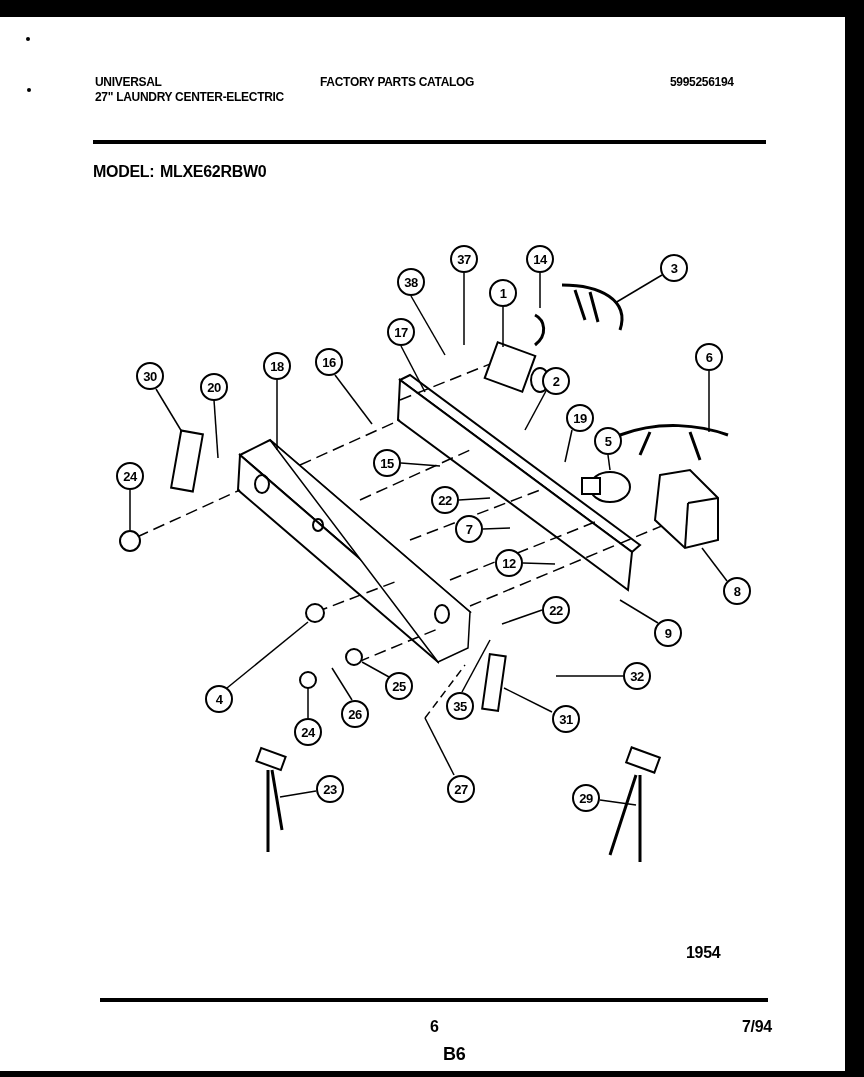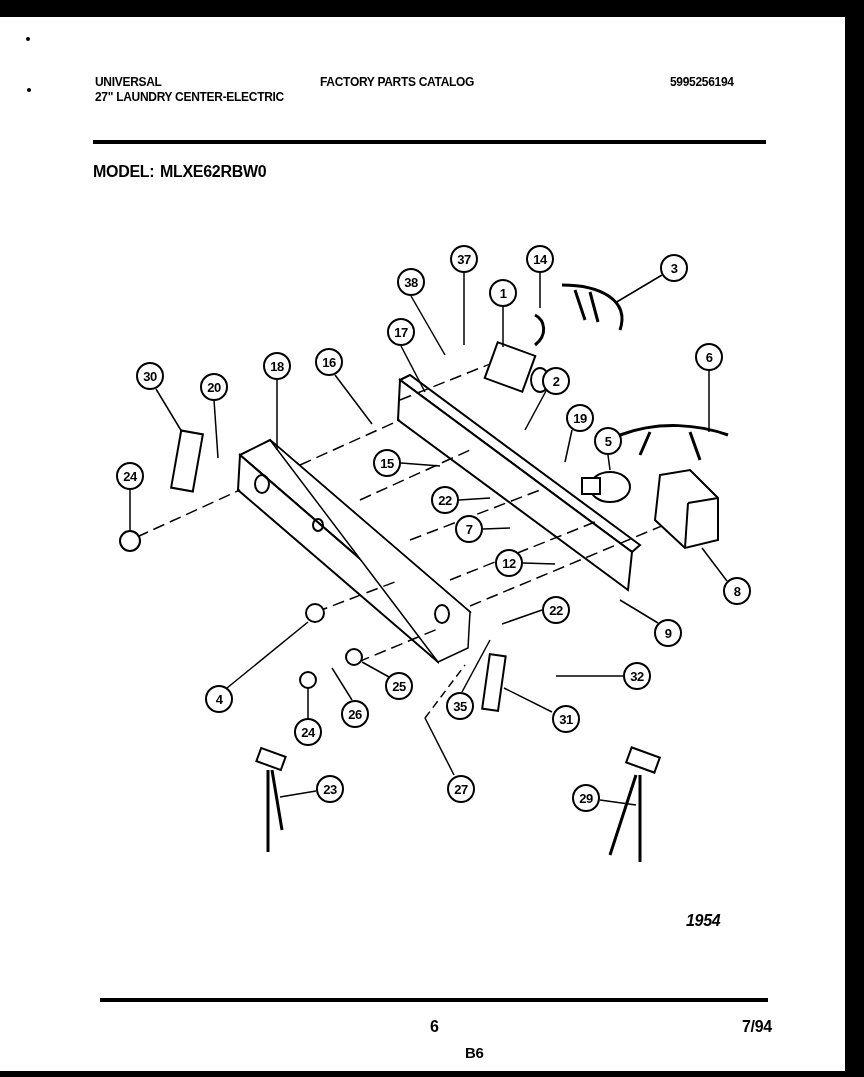--- a/index.html
+++ b/index.html
@@ -164,17 +164,17 @@
     <div style="position: absolute; left: 623px; top: 662px; width: 24px; height: 24px; border: 2px solid rgb(0, 0, 0); border-radius: 50%; background: rgb(255, 255, 255); display: flex; align-items: center; justify-content: center; font-weight: bold; font-size: 13px; font-family: &quot;Liberation Sans&quot;, sans-serif; letter-spacing: -0.5px;">32</div>
     <div style="position: absolute; left: 341px; top: 700px; width: 24px; height: 24px; border: 2px solid rgb(0, 0, 0); border-radius: 50%; background: rgb(255, 255, 255); display: flex; align-items: center; justify-content: center; font-weight: bold; font-size: 13px; font-family: &quot;Liberation Sans&quot;, sans-serif; letter-spacing: -0.5px;">26</div>
     <div style="position: absolute; left: 446px; top: 692px; width: 24px; height: 24px; border: 2px solid rgb(0, 0, 0); border-radius: 50%; background: rgb(255, 255, 255); display: flex; align-items: center; justify-content: center; font-weight: bold; font-size: 13px; font-family: &quot;Liberation Sans&quot;, sans-serif; letter-spacing: -0.5px;">35</div>
     <div style="position: absolute; left: 552px; top: 705px; width: 24px; height: 24px; border: 2px solid rgb(0, 0, 0); border-radius: 50%; background: rgb(255, 255, 255); display: flex; align-items: center; justify-content: center; font-weight: bold; font-size: 13px; font-family: &quot;Liberation Sans&quot;, sans-serif; letter-spacing: -0.5px;">31</div>
     <div style="position: absolute; left: 294px; top: 718px; width: 24px; height: 24px; border: 2px solid rgb(0, 0, 0); border-radius: 50%; background: rgb(255, 255, 255); display: flex; align-items: center; justify-content: center; font-weight: bold; font-size: 13px; font-family: &quot;Liberation Sans&quot;, sans-serif; letter-spacing: -0.5px;">24</div>
     <div style="position: absolute; left: 316px; top: 775px; width: 24px; height: 24px; border: 2px solid rgb(0, 0, 0); border-radius: 50%; background: rgb(255, 255, 255); display: flex; align-items: center; justify-content: center; font-weight: bold; font-size: 13px; font-family: &quot;Liberation Sans&quot;, sans-serif; letter-spacing: -0.5px;">23</div>
     <div style="position: absolute; left: 447px; top: 775px; width: 24px; height: 24px; border: 2px solid rgb(0, 0, 0); border-radius: 50%; background: rgb(255, 255, 255); display: flex; align-items: center; justify-content: center; font-weight: bold; font-size: 13px; font-family: &quot;Liberation Sans&quot;, sans-serif; letter-spacing: -0.5px;">27</div>
     <div style="position: absolute; left: 572px; top: 784px; width: 24px; height: 24px; border: 2px solid rgb(0, 0, 0); border-radius: 50%; background: rgb(255, 255, 255); display: flex; align-items: center; justify-content: center; font-weight: bold; font-size: 13px; font-family: &quot;Liberation Sans&quot;, sans-serif; letter-spacing: -0.5px;">29</div>
   </div>
 
-<div class="hdr hdr-sm" style="left:686px;top:912px;font-style:italic;">1954</div>
+<div class="hdr hdr-sm" style="left:686px;top:944px;">1954</div>
 <div class="rule" style="left:100px;top:998px;width:668px;height:4px;"></div>
 <div class="hdr hdr-sm" style="left:430px;top:1018px;">6</div>
 <div class="hdr hdr-sm" style="left:742px;top:1018px;">7/94</div>
-<div class="hdr" style="left:465px;top:1044px;font-size:15px;">B6</div>
+<div class="hdr" style="left:443px;top:1044px;font-size:18px;">B6</div>
 
 </body></html>

